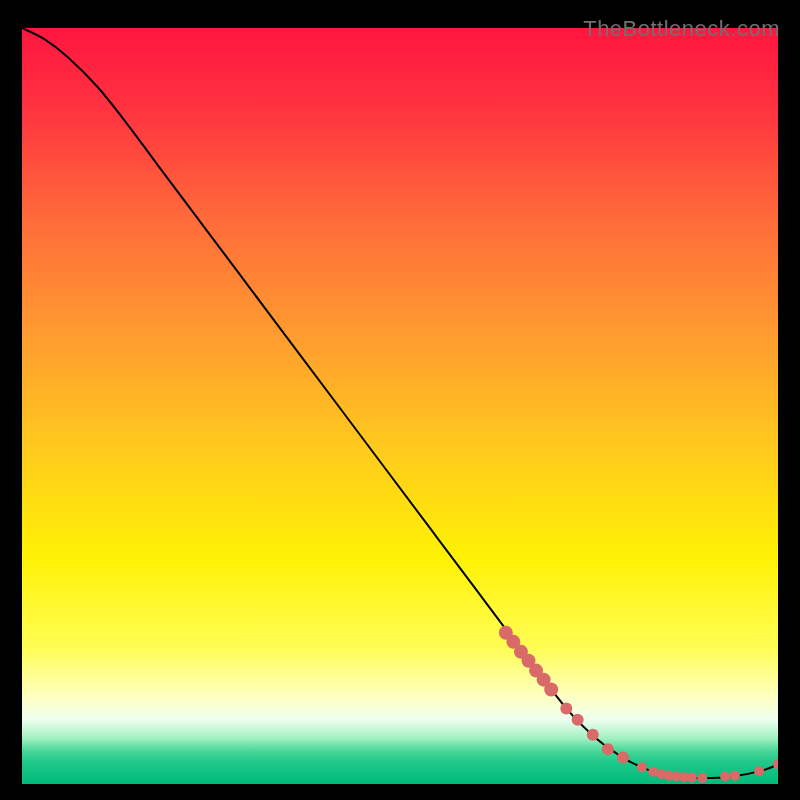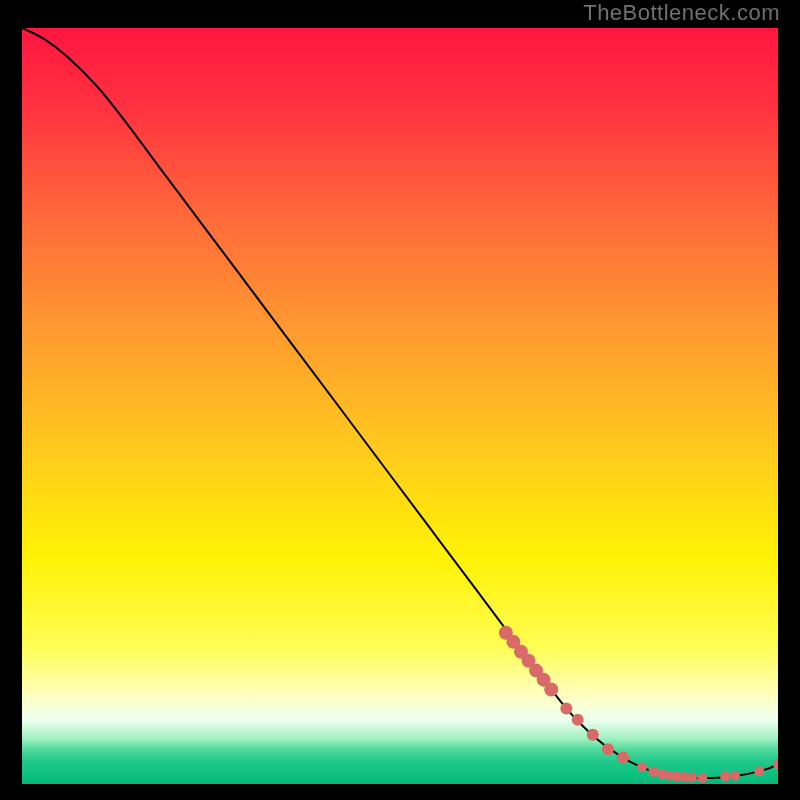--- a/index.html
+++ b/index.html
@@ -5,21 +5,21 @@
   * { margin: 0; padding: 0; box-sizing: border-box; }
   body {
     width: 800px;
     height: 800px;
     background: #000;
     position: relative;
     font-family: Arial, sans-serif;
   }
   .watermark {
     position: absolute;
-    top: 0;
+    top: 16px;
     right: 20px;
     color: #707070;
     font-size: 22px;
     font-weight: 500;
     z-index: 10;
     letter-spacing: 0.5px;
   }
   .plot-area {
     position: absolute;
     left: 22px;

